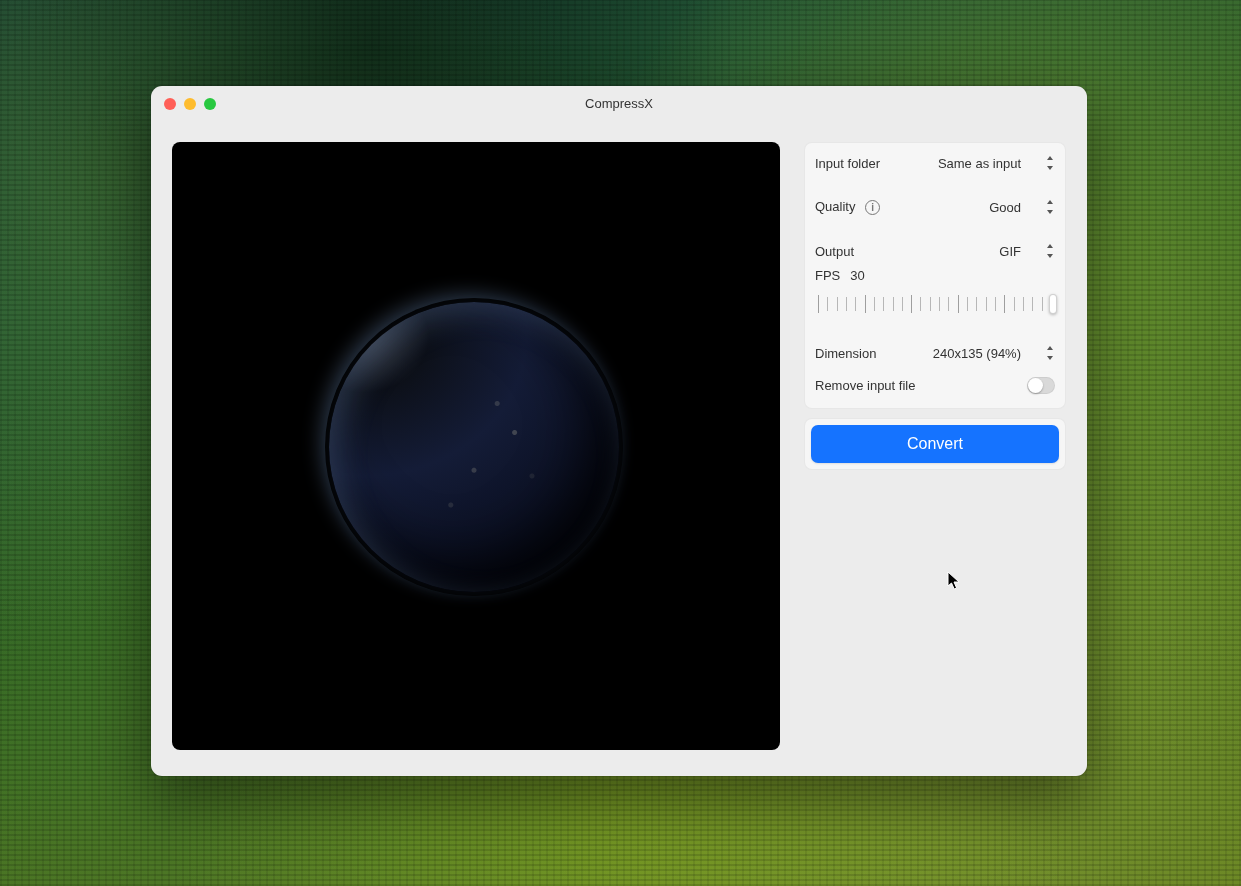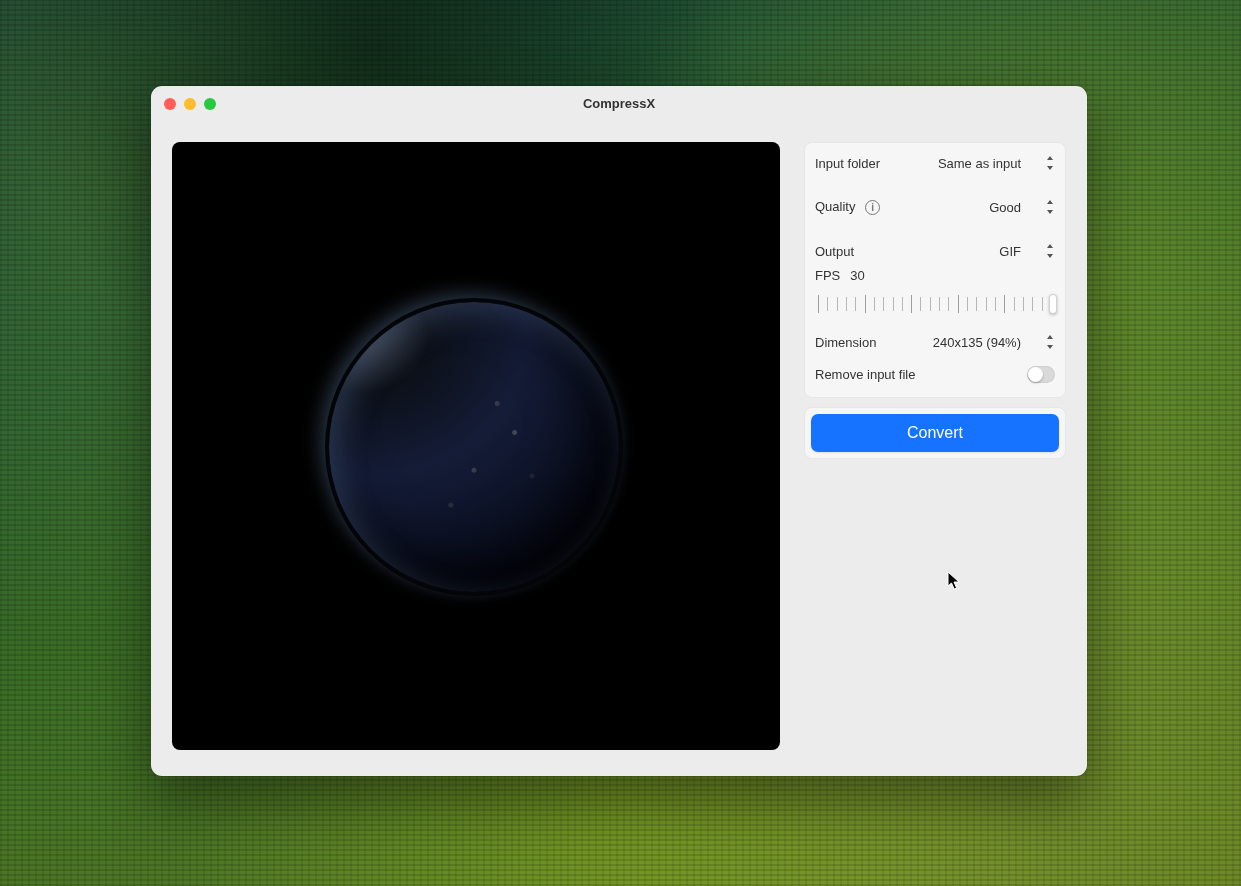--- a/index.html
+++ b/index.html
@@ -73,21 +73,21 @@
     .traffic .dot {
       width: 12px; height:12px; border-radius:50%;
     }
     .dot.red { background:#ff5f57; }
     .dot.yellow { background:#febc2e; }
     .dot.green { background:#28c840; }
     .title {
       flex:1;
       text-align:center;
       font-size:13px;
-      font-weight:700;
+      font-weight:400;
       color:#333;
     }
 
     .content {
       flex:1;
       display:flex;
       padding: 21px;
       gap: 24px;
     }
 
@@ -381,21 +381,21 @@
                 <span class="mid"></span>
                 <span class="mid"></span>
                 <span class="mid"></span>
                 <span class="mid"></span>
               <span class="lg"></span>
             </div>
             <div class="thumb"></div>
           </div>
         </div>
 
-        <div class="row" style="margin-top:14px;">
+        <div class="row" style="margin-top:25px;">
           <span class="label">Dimension</span>
           <span class="select-value">
             <span>240x135 (94%)</span>
             <span class="updown"></span>
           </span>
         </div>
 
         <div class="row" style="margin-top:6px;">
           <span class="label">Remove input file</span>
           <div class="toggle">

